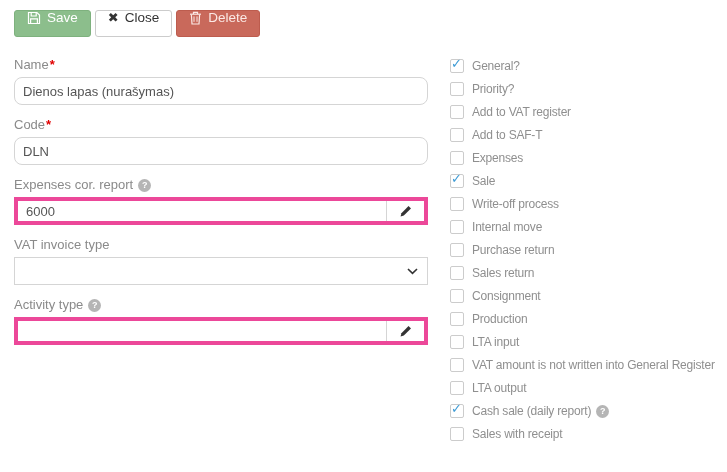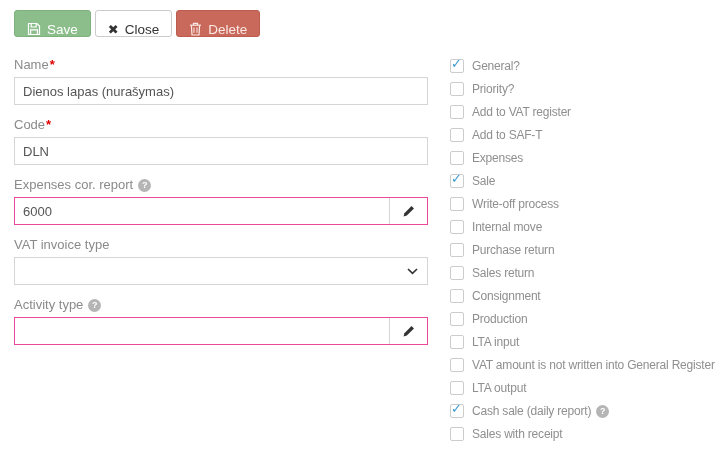--- a/index.html
+++ b/index.html
@@ -8,21 +8,21 @@
     width: 727px; height: 472px;
     background: #fff;
     font-family: "Liberation Sans", "DejaVu Sans", sans-serif;
     overflow: hidden;
   }
   .page { padding: 10px 0 0 14px; }
 
   
   .toolbar { display: flex; gap: 4px; margin-bottom: 21px; }
   .btn {
-    display: inline-flex; align-items: flex-end; gap: 6px;
+    display: inline-flex; align-items: flex-start; gap: 6px;
     height: 27px; padding: 0 12px;
     font-size: 13.5px; font-family: inherit;
     border-radius: 3px; border: 1px solid transparent;
     cursor: pointer; line-height: 1;
   }
   .btn-save   { background: #8cbe8c; border-color: #7eb17e; color: #fff; }
   .btn-close  { background: #ffffff; border-color: #cccccc; color: #333; }
   .btn-delete { background: #c9695b; border-color: #bd5c4e; color: #fbe9e5; }
   .close-x { font-size: 13px; font-weight: bold; color: #333; }
 
@@ -36,25 +36,25 @@
   .flabel {
     display: flex; align-items: center;
     font-size: 13px; line-height: 14px; color: #8a8a8a;
     margin-bottom: 5px;
   }
   .req { color: #e00000; margin-left: 1px; font-weight: bold; }
   .tinput {
     width: 100%; height: 28px;
     border: 1px solid #d5d5d5; background: #fff;
     padding: 4px 8px; font-size: 13px; color: #555;
-    font-family: inherit; outline: none; border-radius: 0;
+    font-family: inherit; outline: none; border-radius: 8px;
   }
   .igroup {
     display: flex; align-items: stretch;
-    border: 1px solid #ec4899; height: 28px; background: #fff;
+    border: 4px solid #ec4899; height: 28px; background: #fff;
   }
   .igroup .tinput { border: none; flex: 1; height: 100%; }
   .addon {
     width: 38px; flex: none;
     border-left: 1px solid #d5d5d5;
     display: flex; align-items: center; justify-content: center;
     cursor: pointer; background: #fff;
   }
   .selwrap { position: relative; }
   .selwrap select {

